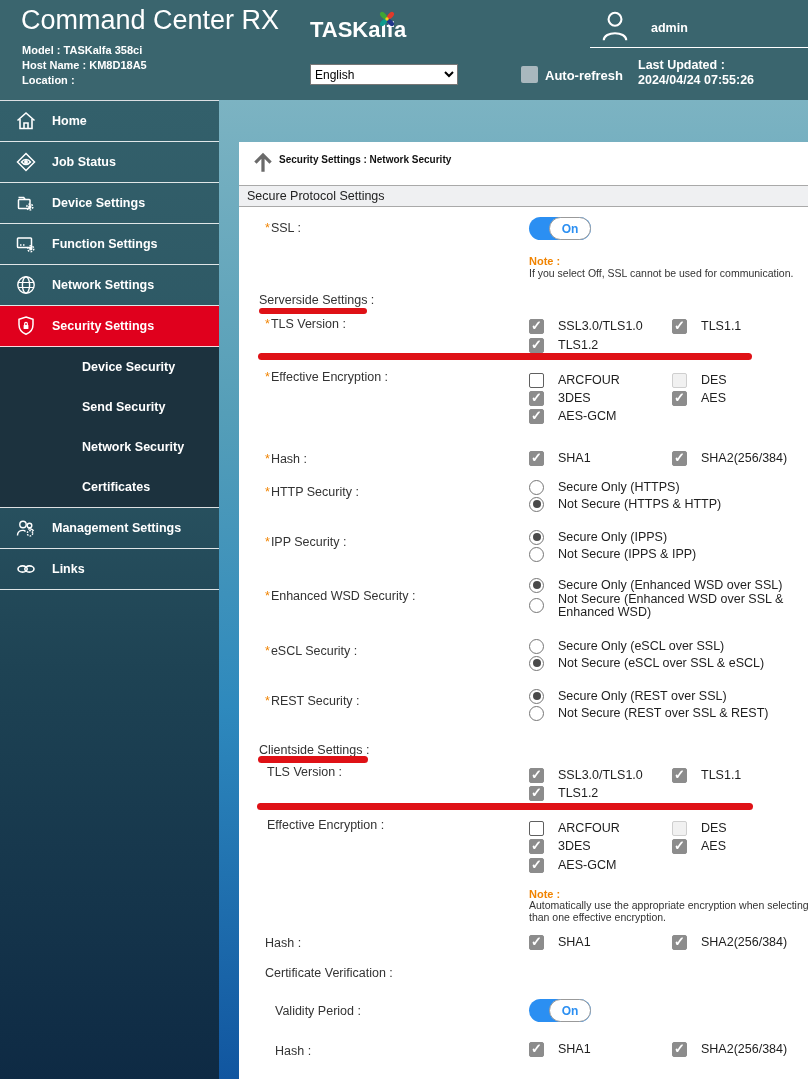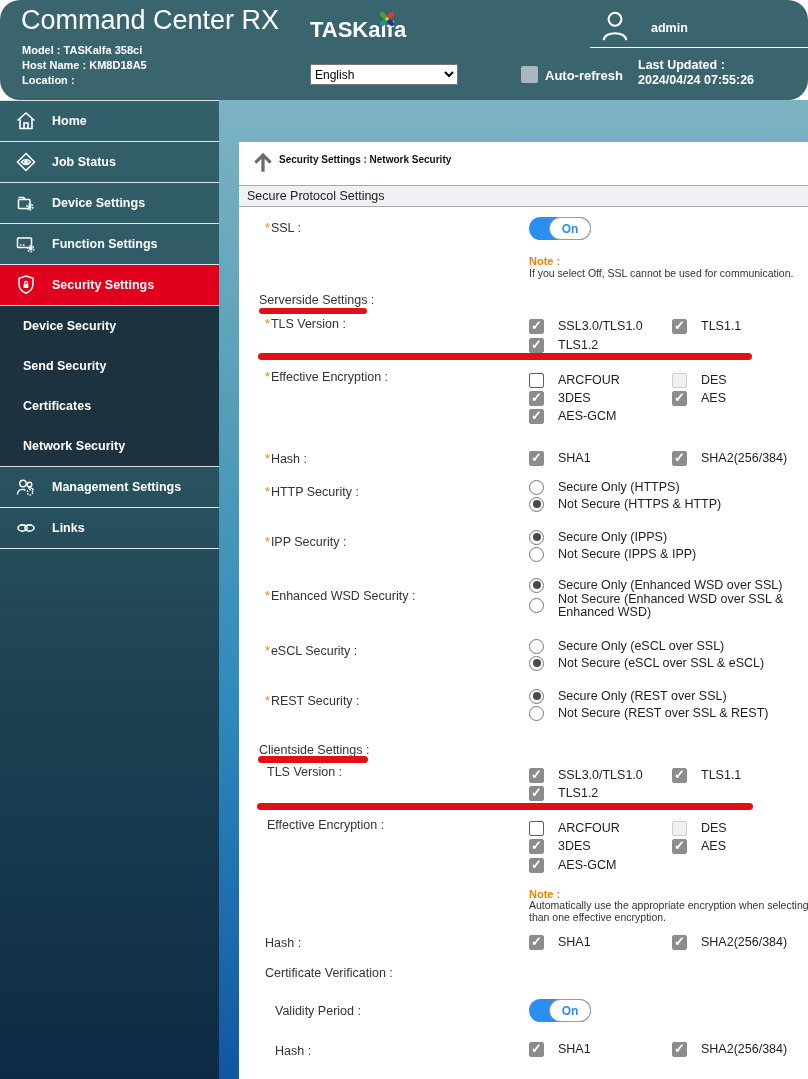--- a/index.html
+++ b/index.html
@@ -1,21 +1,21 @@
 <!DOCTYPE html>
 <html><head>
 <meta charset="utf-8">
 <style>
   html,body{margin:0;padding:0;}
   body{width:808px;height:1079px;position:relative;overflow:hidden;
        font-family:"Liberation Sans",sans-serif;background:#fff;}
   svg{display:block;}
 
   
-  .header{position:absolute;left:0;top:0;width:808px;height:100px;background:#3A656E;border-radius:20px;}
+  .header{position:absolute;left:0;top:0;width:808px;height:100px;background:#3A656E;}
   .app-title{position:absolute;left:21px;top:5px;font-size:27px;color:#fff;font-weight:400;}
   .dev-lines{position:absolute;left:22px;top:43px;color:#fff;font-size:11px;font-weight:bold;line-height:15px;}
   .logo{position:absolute;left:310px;top:17px;color:#fff;font-size:22px;font-weight:bold;}
   .logo .pin{position:absolute;left:66px;top:-9px;}
   .lang-select{position:absolute;left:310px;top:64px;width:148px;height:21px;font-size:12px;
                font-family:"Liberation Sans",sans-serif;border:1px solid #767676;background:#fff;}
   .ar-box{position:absolute;left:521px;top:66px;width:17px;height:17px;background:#A9B8BE;border-radius:2px;}
   .ar-label{position:absolute;left:545px;top:68px;color:#fff;font-size:13px;font-weight:bold;}
   .admin-icon{position:absolute;left:597px;top:7px;}
   .admin-name{position:absolute;left:651px;top:21px;color:#fff;font-size:12.5px;font-weight:bold;}
@@ -24,21 +24,21 @@
 
   
   .sidebar{position:absolute;left:0;top:100px;width:219px;height:979px;
     background:linear-gradient(180deg,#33606B 0%,#2B5562 35%,#1E4354 58%,#0E2A44 100%);
     border-top:1px solid rgba(255,255,255,.85);box-sizing:border-box;}
   .nav-item{display:flex;align-items:center;height:40px;border-bottom:1px solid rgba(255,255,255,.85);
     color:#fff;font-size:12.5px;font-weight:bold;line-height:14px;cursor:default;}
   .nav-item .ic{width:52px;display:flex;justify-content:center;flex:none;}
   .nav-item.active{background:#E0001D;}
   .submenu{background:#1C323E;border-bottom:1px solid rgba(255,255,255,.85);}
-  .submenu-item{height:40px;line-height:40px;padding-left:23px;color:#fff;font-size:12.5px;font-weight:bold;}
+  .submenu-item{height:40px;line-height:40px;padding-left:82px;color:#fff;font-size:12.5px;font-weight:bold;}
 
   
   .main{position:absolute;left:219px;top:100px;width:589px;height:979px;
     background:linear-gradient(180deg,#7CB3C2 0%,#559EB8 32%,#2E89BD 62%,#1156A0 100%);}
   .panel{position:absolute;left:20px;top:42px;width:569px;height:937px;background:#fff;overflow:hidden;}
   .title-arrow{position:absolute;left:11px;top:7px;}
   .page-title{position:absolute;left:40px;top:12px;font-size:10px;font-weight:bold;color:#111;}
   .section-bar{position:absolute;left:0;top:43px;width:569px;height:22px;box-sizing:border-box;
     background:#EFF0F2;border-top:1px solid #A9A9A9;border-bottom:1px solid #A9A9A9;
     line-height:20px;padding-left:8px;font-size:12.5px;color:#222;}
@@ -156,37 +156,47 @@
       <svg width="24" height="24" viewBox="0 0 24 24" fill="none" stroke="#fff" stroke-width="1.5">
         <rect x="3.5" y="6" width="14" height="9.5" rx="0.8"></rect>
         <path d="M6 13 h1.5 M9 13 h1.5"></path>
         <circle cx="16.8" cy="16.8" r="3" stroke-dasharray="1.7 1.4"></circle>
           <circle cx="16.8" cy="16.8" r="1" fill="#fff"></circle>
       </svg>
     </span>
     <span>Function Settings</span>
   </div>
 
+  <div class="nav-item">
+    <span class="ic">
+      <svg width="24" height="24" viewBox="0 0 24 24" fill="none" stroke="#fff" stroke-width="1.4">
+        <circle cx="12" cy="12" r="8.2"></circle>
+          <ellipse cx="12" cy="12" rx="3.6" ry="8.2"></ellipse>
+        <path d="M4 9.5 h16 M4 14.5 h16" stroke-width="1.2"></path>
+      </svg>
+    </span>
+    <span>Network Settings</span>
+  </div>
 
   <div class="nav-item active">
     <span class="ic">
       <svg width="24" height="24" viewBox="0 0 24 24" fill="none" stroke="#fff" stroke-width="1.5">
         <path d="M12 3 l7 2.3 v5.2 c0 4.8-2.9 8.2-7 9.8 c-4.1-1.6-7-5-7-9.8 V5.3 Z"></path>
         <rect x="9.6" y="11" width="4.8" height="4" rx="0.5" fill="#fff" stroke="none"></rect>
         <path d="M10.7 11 V9.6 a1.3 1.3 0 0 1 2.6 0 V11" stroke-width="1.2"></path>
       </svg>
     </span>
     <span>Security Settings</span>
   </div>
 
   <div class="submenu">
     <div class="submenu-item">Device Security</div>
     <div class="submenu-item">Send Security</div>
+    <div class="submenu-item">Network Security</div>
     <div class="submenu-item">Certificates</div>
-    <div class="submenu-item">Network Security</div>
   </div>
 
   <div class="nav-item">
     <span class="ic">
       <svg width="24" height="24" viewBox="0 0 24 24" fill="none" stroke="#fff" stroke-width="1.4">
         <circle cx="9" cy="8.5" r="3.2"></circle>
           <path d="M3.5 19.5 c0-5.5 6.5-6 8-4"></path>
         <circle cx="15.5" cy="9.5" r="2.3"></circle>
           <path d="M14 13.2 c2-1 5 0 5.5 2"></path>
         <circle cx="16" cy="17.3" r="2.7" stroke-dasharray="1.6 1.3"></circle>

